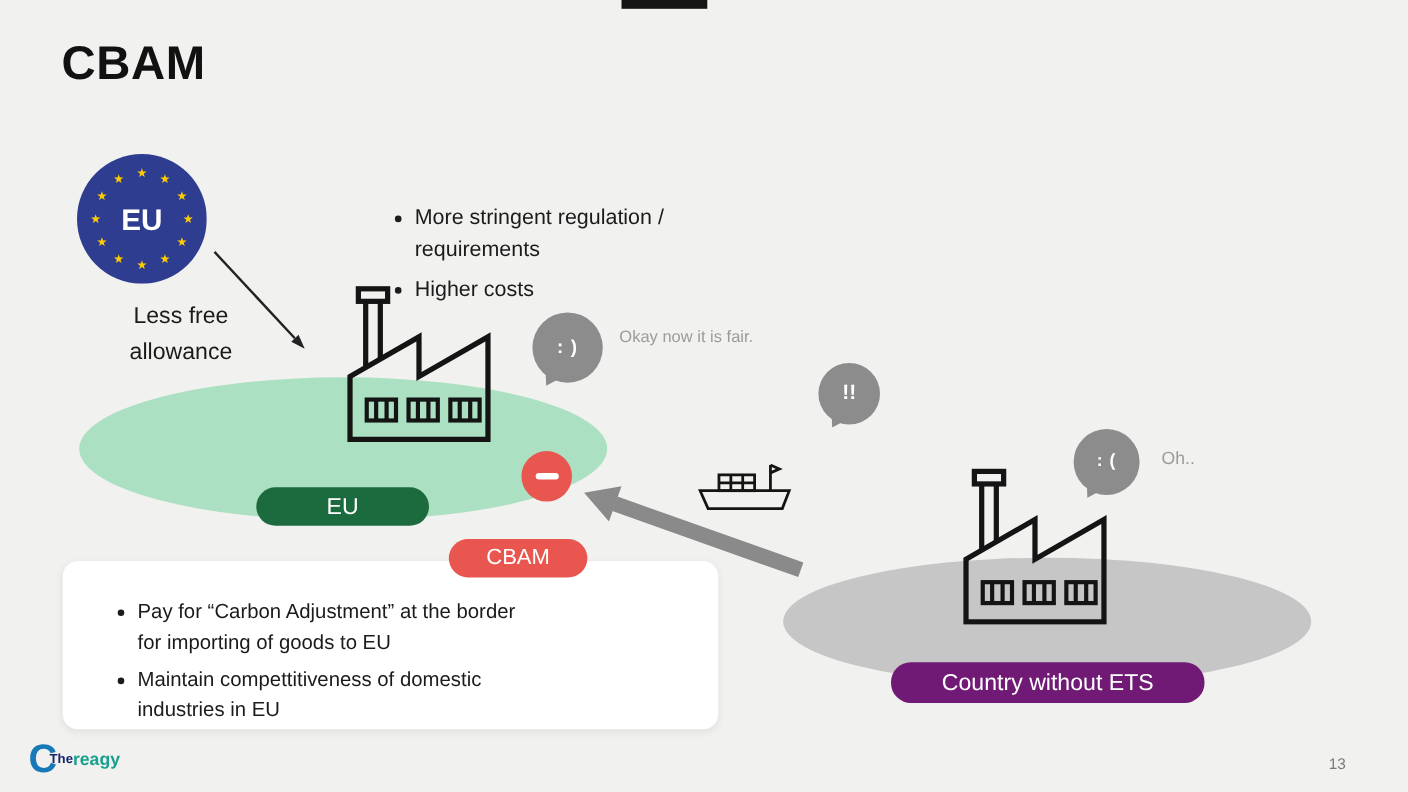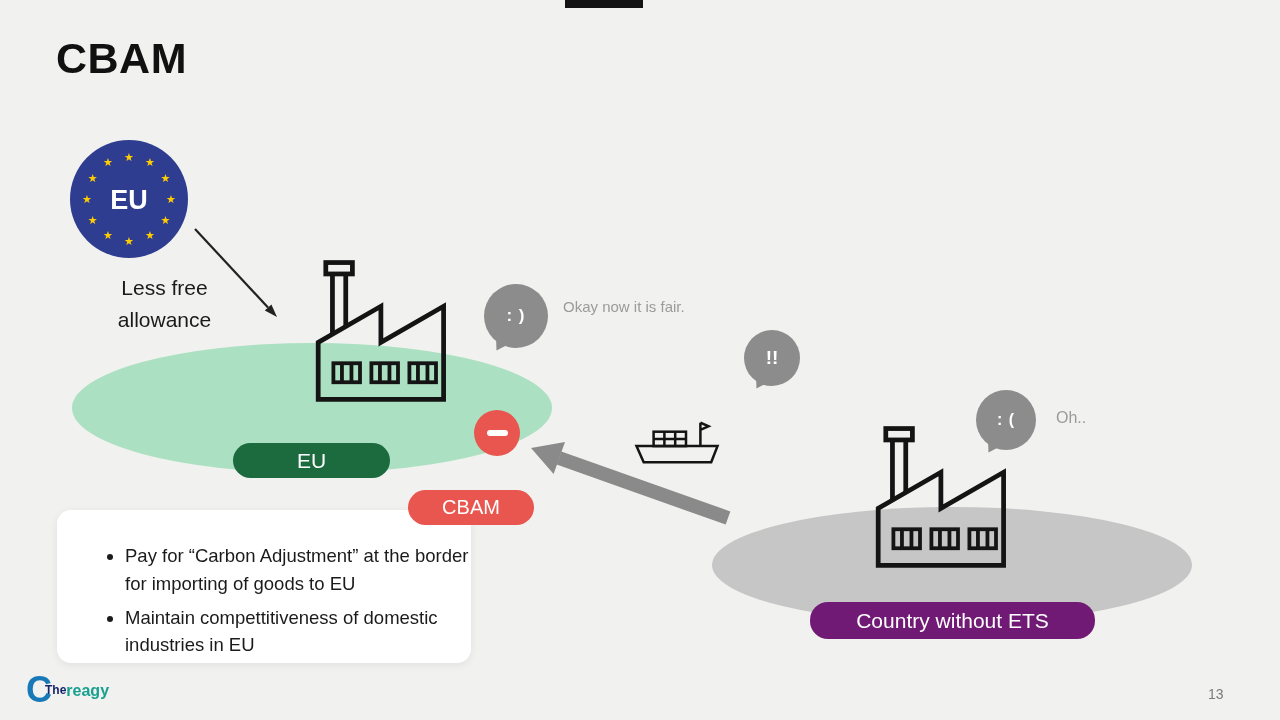--- a/index.html
+++ b/index.html
@@ -61,21 +61,21 @@
   .note-sad{left:1056px;top:409px;font-size:16px;}
 
   
   .ship{left:632px;top:408px;width:90px;height:60px;}
 
   
   .arrow-black{left:190px;top:224px;width:104px;height:104px;}
   .arrow-gray{left:515px;top:438px;width:230px;height:95px;z-index:3;}
 
   
-  .info-box{left:57px;top:510px;width:414px;height:153px;background:#ffffff;border-radius:14px;box-shadow:0 2px 8px rgba(0,0,0,0.07);z-index:2;}
+  .info-box{left:57px;top:510px;width:596px;height:153px;background:#ffffff;border-radius:14px;box-shadow:0 2px 8px rgba(0,0,0,0.07);z-index:2;}
   .info-box ul{margin:32px 0 0 46px;width:365px;font-size:18.5px;}
   .info-box li{margin-bottom:6px;line-height:1.42;}
 
   
   .logo{left:26px;top:674px;display:flex;align-items:center;}
   .logo-c{font-size:36px;font-weight:bold;color:#1879b8;line-height:0.9;}
   .logo-col{display:flex;margin-left:-7px;align-items:center;}
   .logo-the{font-size:12px;font-weight:bold;color:#15246b;line-height:1;}
   .logo-reagy{font-size:16px;font-weight:bold;color:#18a08f;line-height:1;margin-top:1px;}
 
@@ -111,20 +111,24 @@
     <text class="eu-label" x="59" y="60">EU</text>
   </svg>
 
   <div class="abs allowance">Less free allowance</div>
 
   <svg class="abs arrow-black" viewBox="0 0 104 104">
     <line x1="5" y1="5" x2="78" y2="83.5" stroke="#222" stroke-width="2.2"></line>
     <polygon points="87,93 81.4,80.4 74.8,86.6" fill="#222"></polygon>
   </svg>
 
+  <ul class="abs bullets bullets-top">
+    <li>More stringent regulation / requirements</li>
+    <li>Higher costs</li>
+  </ul>
 
   <div class="abs ellipse-green"></div>
   <div class="abs ellipse-gray"></div>
 
   <svg class="abs factory-left" viewBox="0 0 160 150">
     <g fill="none" stroke="#141414" stroke-width="5">
       <rect x="24" y="4" width="28" height="12"></rect>
       <path d="M31,16 V80 M45,16 V72"></path>
       <path d="M16,148 V88 L82,50 V88 L148,50 V148 Z"></path>
       <g stroke-width="4">

